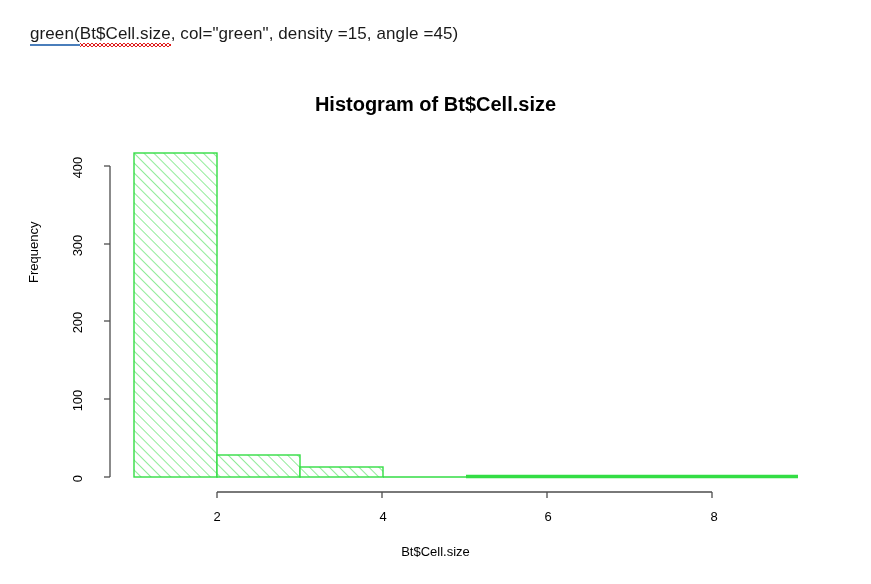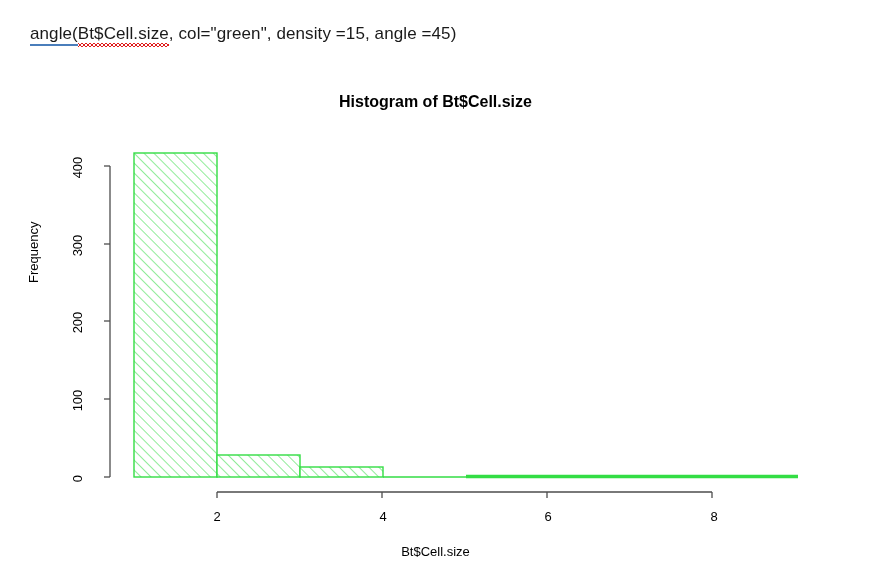--- a/index.html
+++ b/index.html
@@ -60,21 +60,21 @@
     width: 871px;
     height: 584px;
   }
   #plot-title {
     position: absolute;
     left: 0;
     top: 93px;
     width: 871px;
     text-align: center;
     font-family: "Liberation Sans", sans-serif;
-    font-size: 16px;
+    font-size: 20px;
     font-weight: bold;
     color: #000000;
   }
 
   
   #ylab {
     position: absolute;
     left: 26px;
     top: 283px;
     width: 16px;
@@ -109,21 +109,21 @@
     font-size: 13px;
     color: #000;
     text-align: center;
     white-space: nowrap;
   }
   svg { display: block; }
 </style>
 </head>
 <body>
 
-<div id="code-line"><span class="code-seg code-link">angle(</span><span class="code-seg misspell">Bt$Cell.size</span><span class="code-seg">, col="green", density =15, angle =45)</span></div>
+<div id="code-line"><span class="code-seg code-link">green(</span><span class="code-seg misspell">Bt$Cell.size</span><span class="code-seg">, col="green", density =15, angle =45)</span></div>
 
 <div id="plot">
 
   <div id="plot-title">Histogram of Bt$Cell.size</div>
 
   <div id="ylab">Frequency</div>
   <div id="xlab">Bt$Cell.size</div>
 
   <div class="ytick-label" style="left:62px;  top:471px; width:30px;">0</div>
   <div class="ytick-label" style="left:62px;  top:393px; width:30px;">100</div>

